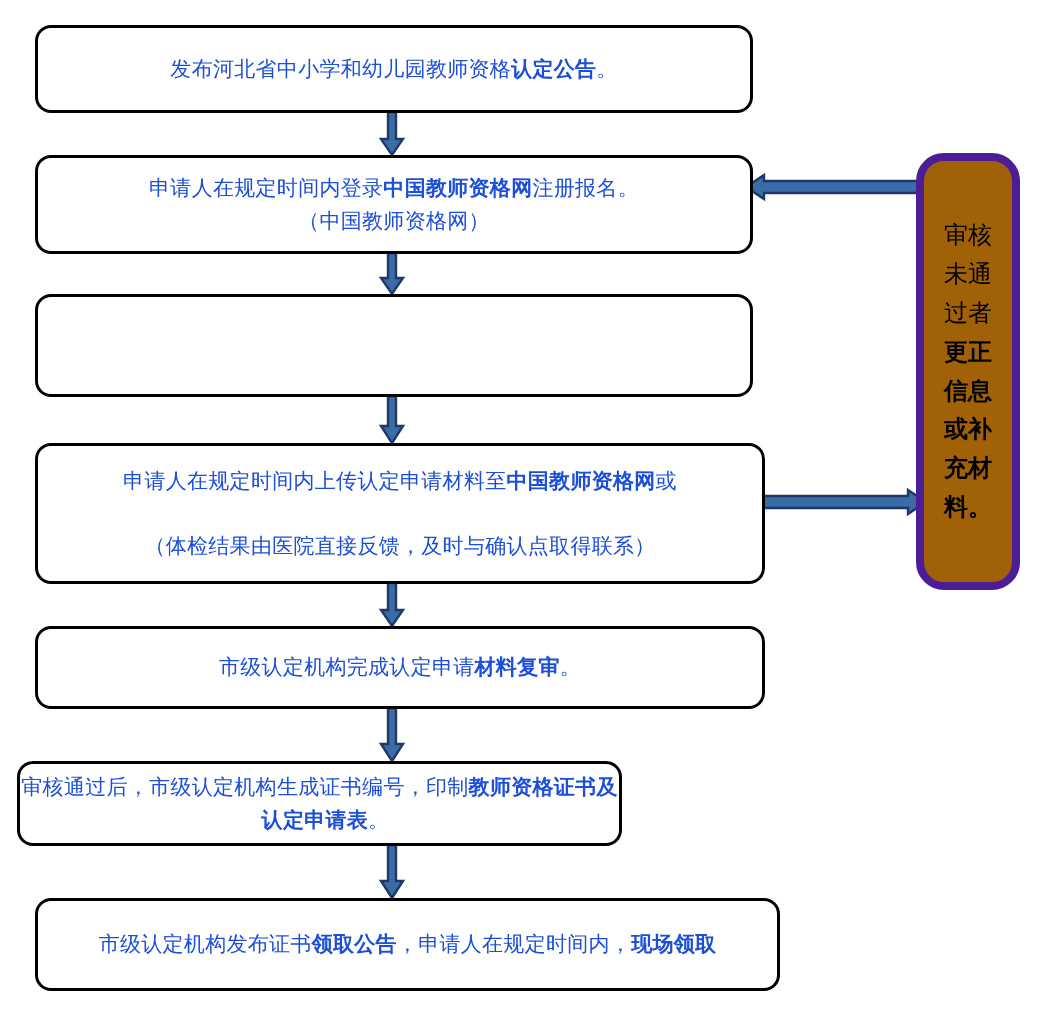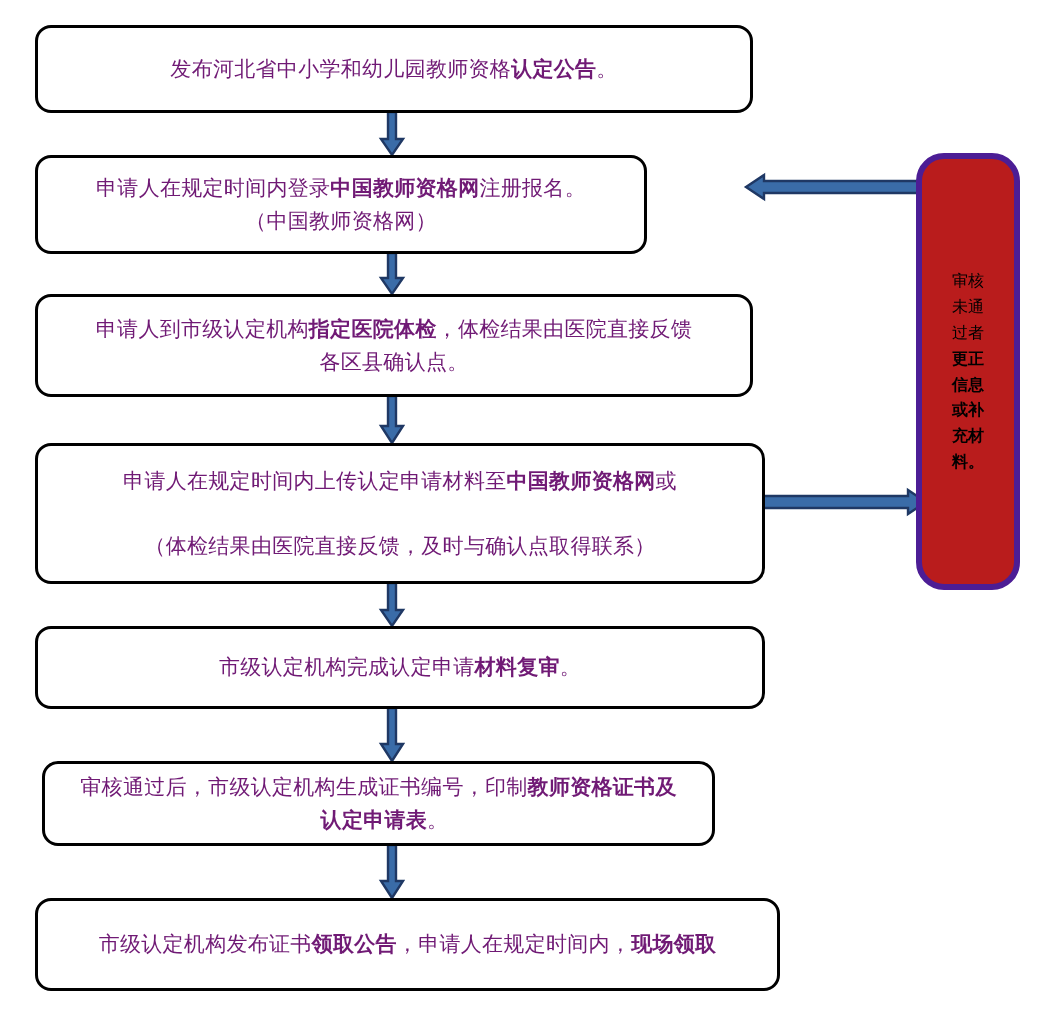--- a/index.html
+++ b/index.html
@@ -26,45 +26,45 @@
     position: absolute;
     box-sizing: border-box;
     border: 3px solid #000000;
     border-radius: 16px;
     background: #ffffff;
     display: flex;
     flex-direction: column;
     align-items: center;
     justify-content: center;
     text-align: center;
-    color: #701a75;
+    color: #1d4ed8;
     font-size: 21px;
     line-height: 1.55;
     letter-spacing: 0.3px;
     z-index: 3;
   }
   .box .line {
     white-space: nowrap;
   }
   .box b { font-weight: bold; }
 
   
   .side-box {
     position: absolute;
     box-sizing: border-box;
-    border: 6px solid #4c1d95;
+    border: 8px solid #4c1d95;
     border-radius: 28px;
-    background: #b91c1c;
+    background: #a16207;
     display: flex;
     flex-direction: column;
     align-items: center;
     justify-content: center;
     text-align: center;
     color: #000000;
-    font-size: 16px;
+    font-size: 24px;
     line-height: 1.62;
     z-index: 3;
   }
   .side-box .vline { white-space: nowrap; display: block; }
   .side-box .vline.bold { font-weight: bold; }
 
   
   .arrow-down {
     position: absolute;
     z-index: 1;
@@ -125,40 +125,38 @@
   <div class="arrow-h" style="left:748px; top:486px; width:178px; height:32px;">
     <svg width="178" height="32" viewBox="0 0 178 32">
       <polygon points="178,16 160,4 160,10 1,10 1,22 160,22 160,28" fill="#3A6CA8" stroke="#1F3864" stroke-width="2.4" stroke-linejoin="miter"></polygon>
     </svg>
   </div>
 
   <div class="box" style="left:35px; top:25px; width:718px; height:88px;">
     <div class="line"><span>发布河北省中小学和幼儿园教师资格</span><b>认定公告</b><span>。</span></div>
   </div>
 
-  <div class="box" style="left:35px; top:155px; width:612px; height:99px;">
+  <div class="box" style="left:35px; top:155px; width:718px; height:99px;">
     <div class="line"><span>申请人在规定时间内登录</span><b>中国教师资格网</b><span>注册报名。</span></div>
     <div class="line"><span>（中国教师资格网）</span></div>
   </div>
 
   <div class="box" style="left:35px; top:294px; width:718px; height:103px;">
-    <div class="line"><span>申请人到市级认定机构</span><b>指定医院体检</b><span>，体检结果由医院直接反馈</span></div>
-    <div class="line"><span>各区县确认点。</span></div>
   </div>
 
   <div class="box" style="left:35px; top:443px; width:730px; height:141px;gap:32px;">
     <div class="line"><span>申请人在规定时间内上传认定申请材料至</span><b>中国教师资格网</b><span>或</span></div>
     <div class="line"><span>（体检结果由医院直接反馈，及时与确认点取得联系）</span></div>
   </div>
 
   <div class="box" style="left:35px; top:626px; width:730px; height:83px;text-align:center;">
     <div class="line"><span>市级认定机构完成认定申请</span><b>材料复审</b><span>。</span></div>
   </div>
 
-  <div class="box" style="left:42px; top:761px; width:673px; height:85px;">
+  <div class="box" style="left:17px; top:761px; width:605px; height:85px;">
     <div class="line"><span>审核通过后，市级认定机构生成证书编号，印制</span><b>教师资格证书及</b></div>
     <div class="line" style="text-align:center; width:100%; padding-left:12px;"><b>认定申请表</b><span>。</span></div>
   </div>
 
   <div class="box" style="left:35px; top:898px; width:745px; height:93px;">
     <div class="line"><span>市级认定机构发布证书</span><b>领取公告</b><span>，申请人在规定时间内，</span><b>现场领取</b></div>
   </div>
 
   <div class="side-box" style="left:916px; top:153px; width:104px; height:437px;">
   <span class="vline">审核</span>

